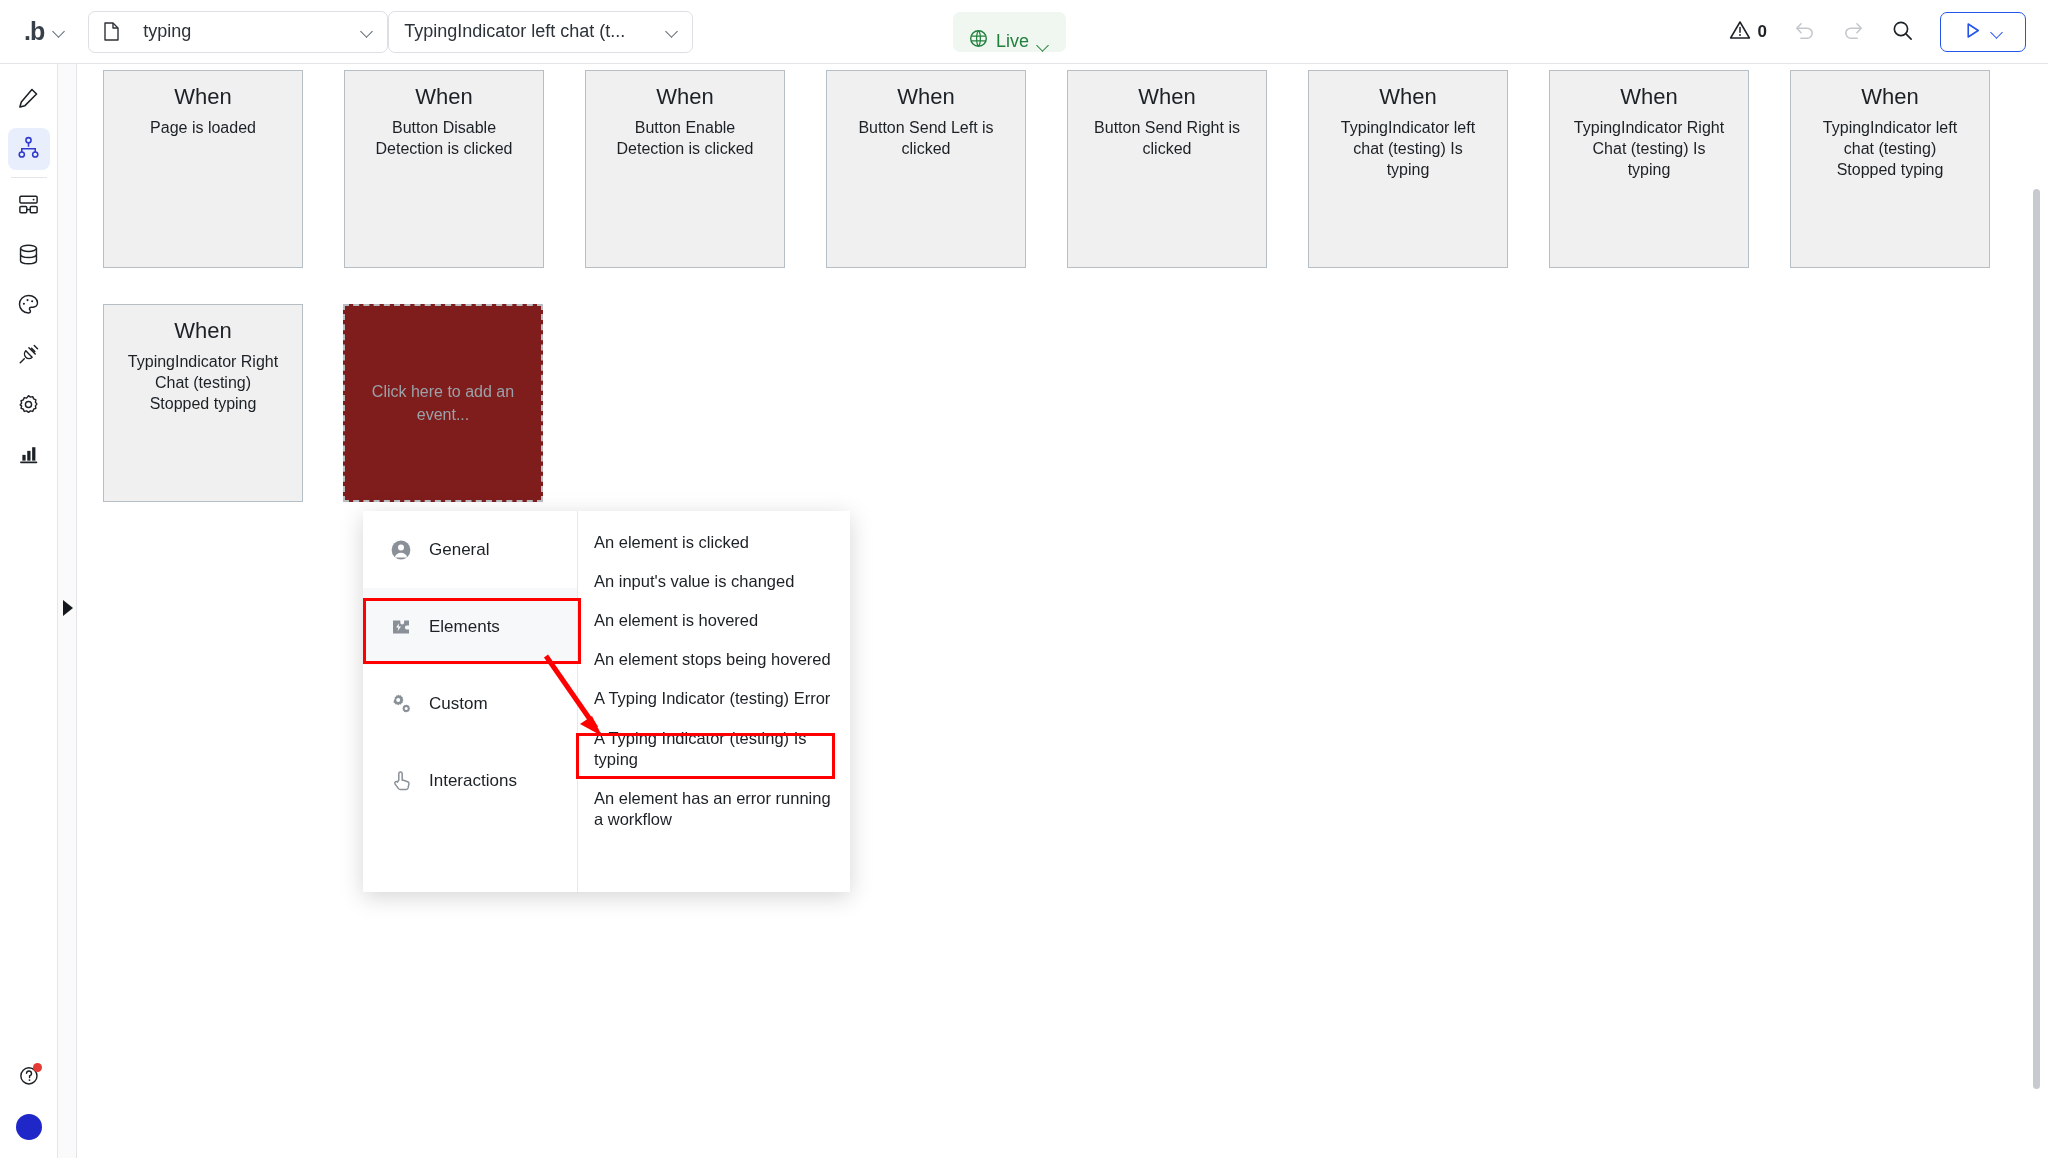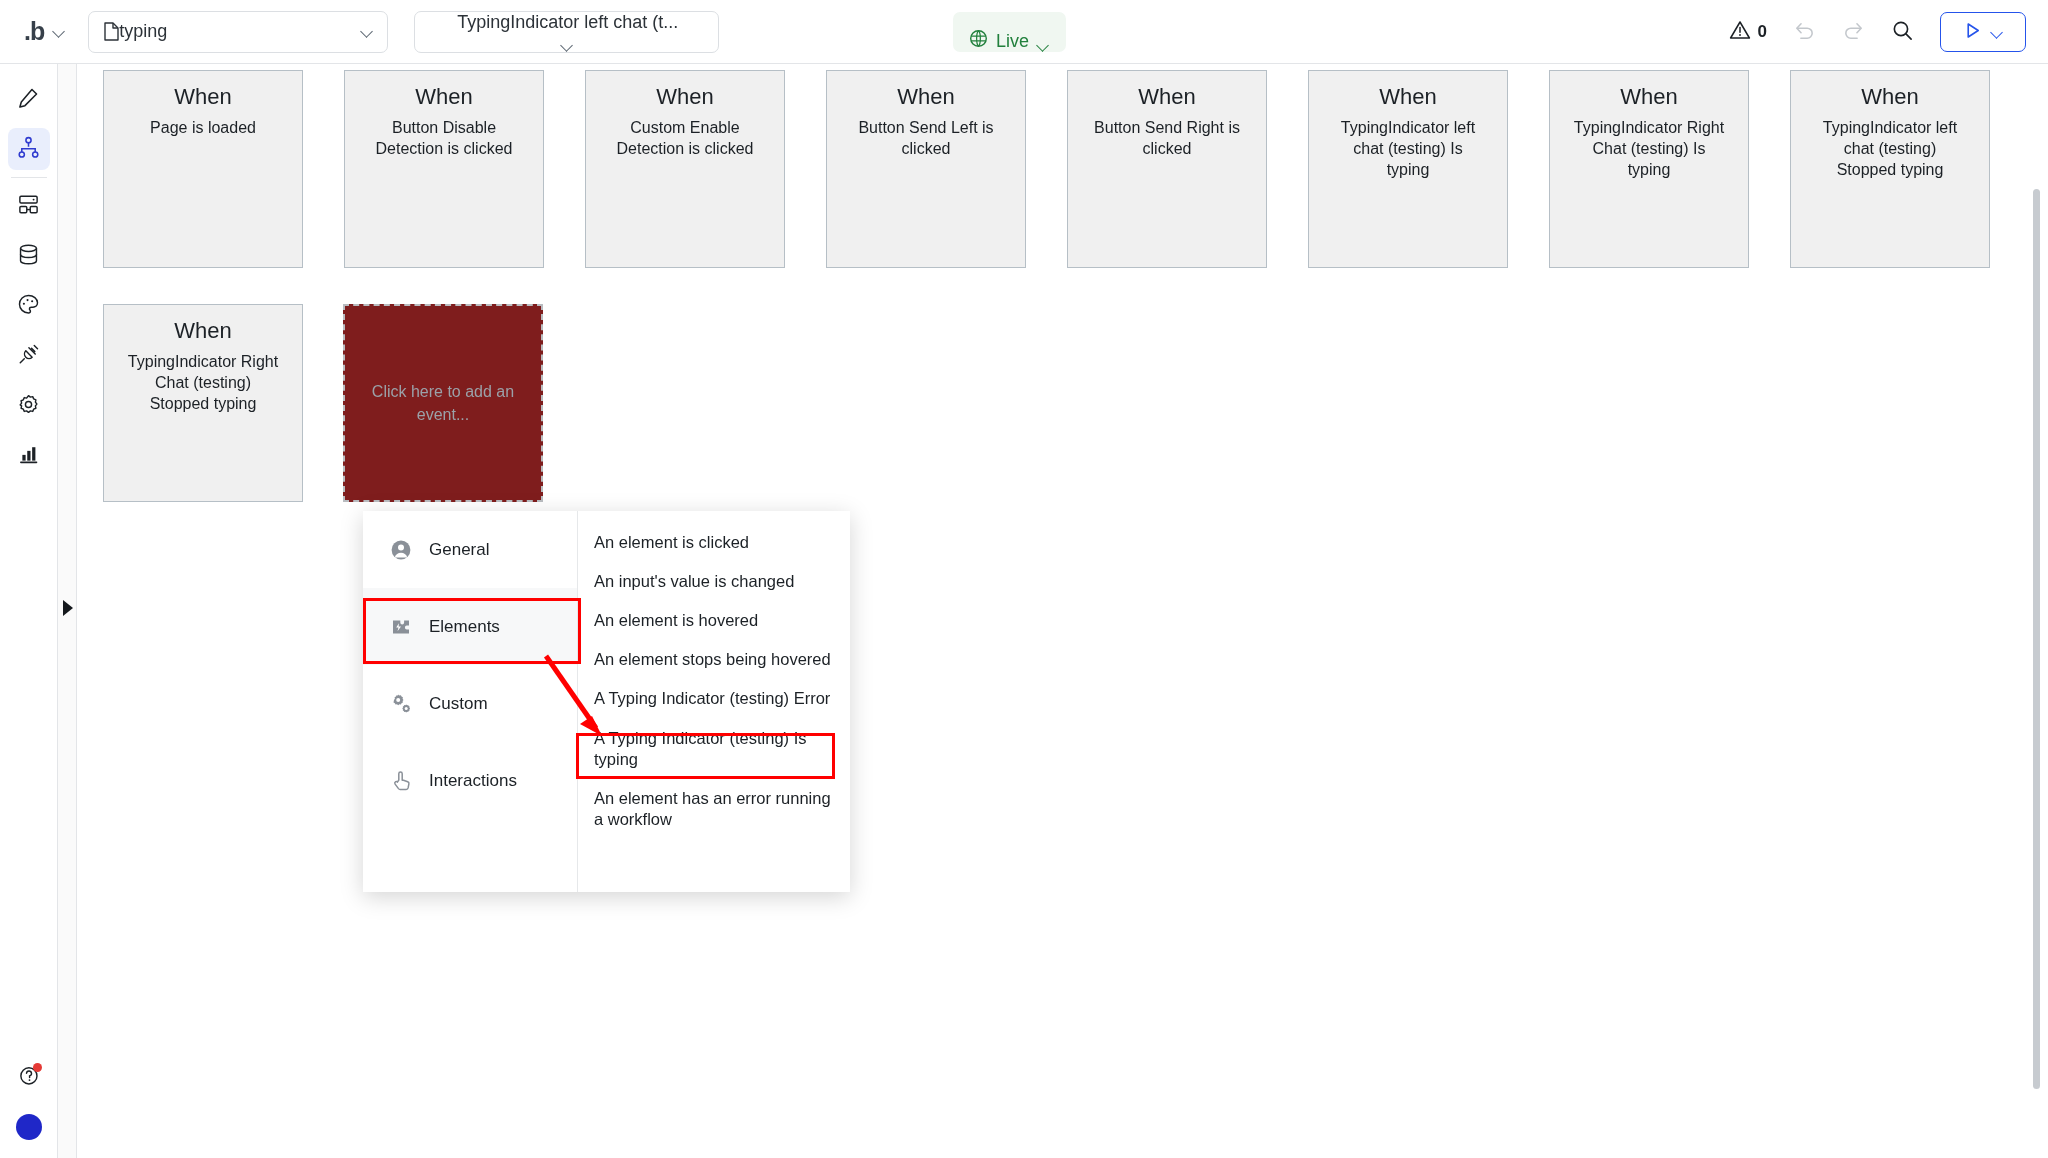--- a/index.html
+++ b/index.html
@@ -29,22 +29,22 @@
     width: 8px; height: 8px;
     border-right: 1.7px solid #5a6470; border-bottom: 1.7px solid #5a6470;
     transform: rotate(45deg);
   }
   .sel-box {
     height: 42px; border: 1px solid #dcdfe3; border-radius: 7px;
     background: #fff; display: flex; align-items: center;
     padding: 0 13px 0 15px; cursor: pointer; position: relative;
   }
   #page-select { width: 300px; margin-left: 16px; justify-content: space-between; }
-  #element-select { width: 305px; margin-left: 26px; justify-content: space-between; flex-direction: column; }
-  .sel-left { display: flex; align-items: center; gap: 0; overflow: hidden; }
+  #element-select { width: 305px; margin-left: 0; justify-content: space-between; }
+  .sel-left { display: flex; align-items: center; gap: 24px; overflow: hidden; }
   .sel-text { font-size: 18px; color: #2c3238; white-space: nowrap; }
   .doc-icon { width: 15px; height: 19px; position: relative; flex: none; }
   .doc-icon svg { display: block; }
 
   #live-badge {
     position: absolute; left: 953px; top: 12px;
     height: 40px; border-radius: 7px; background: #f0f7f1;
     display: flex; align-items: flex-end; gap: 8px; padding: 0 16px;
     cursor: pointer;
   }
@@ -343,21 +343,21 @@
       <div class="ev-card" style="left: 26px; top: 6px;">
         <div class="ev-when">When</div>
         <div class="ev-desc">Page is loaded</div>
       </div>
       <div class="ev-card" style="left: 267px; top: 6px;">
         <div class="ev-when">When</div>
         <div class="ev-desc">Button Disable Detection is clicked</div>
       </div>
       <div class="ev-card" style="left: 508px; top: 6px;">
         <div class="ev-when">When</div>
-        <div class="ev-desc">Custom Enable Detection is clicked</div>
+        <div class="ev-desc">Button Enable Detection is clicked</div>
       </div>
       <div class="ev-card" style="left: 749px; top: 6px;">
         <div class="ev-when">When</div>
         <div class="ev-desc">Button Send Left is clicked</div>
       </div>
       <div class="ev-card" style="left: 990px; top: 6px;">
         <div class="ev-when">When</div>
         <div class="ev-desc">Button Send Right is clicked</div>
       </div>
       <div class="ev-card" style="left: 1231px; top: 6px;">

